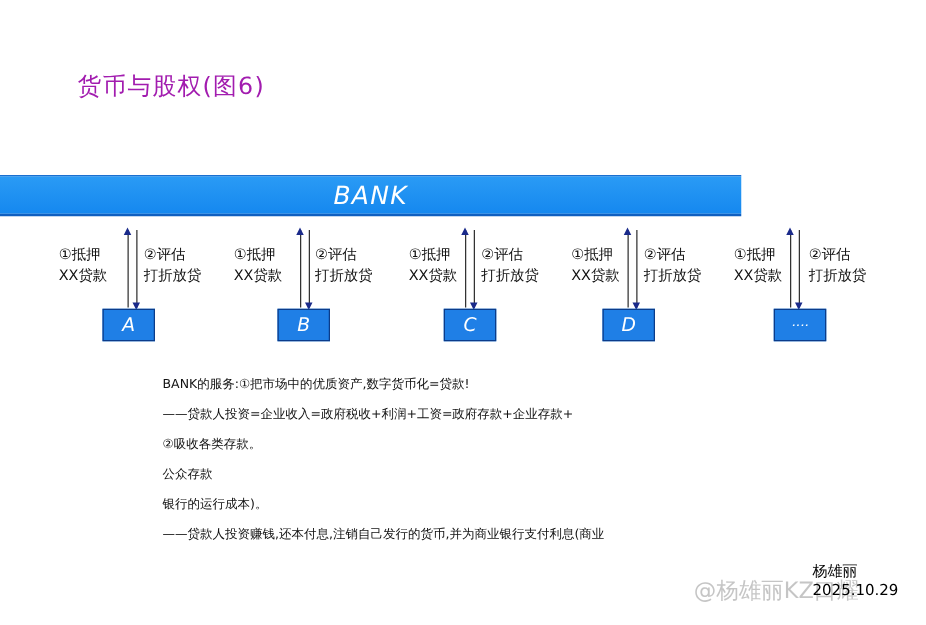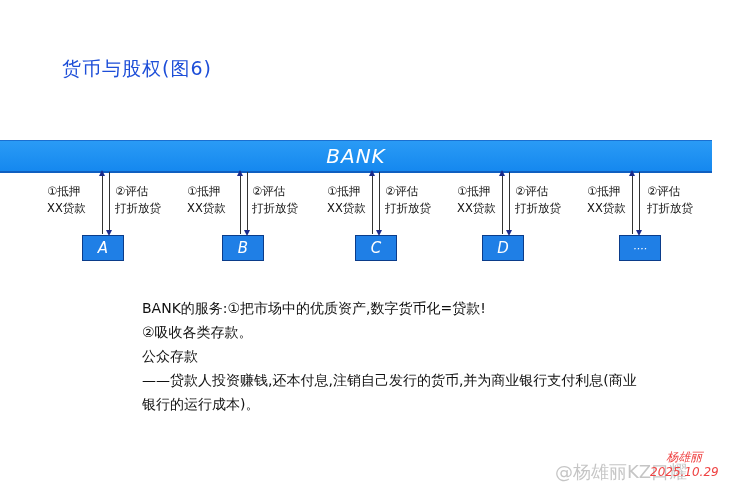--- a/index.html
+++ b/index.html
@@ -1,32 +1,32 @@
 <!DOCTYPE html>
 <html><head>
 <meta charset="utf-8">
 <style>
   html, body { margin:0; padding:0; }
   body { width:741px; height:500px; background:#ffffff; position:relative; overflow:hidden;
          font-family:"DejaVu Sans", sans-serif; color:#111; }
-  .title { position:absolute; left:62px; top:56px; font-size:19px; letter-spacing:1px; color:#1d4ed8; }
-  .bank-bar { position:absolute; left:0; top:140px; width:712px; height:30px;
+  .title { position:absolute; left:62px; top:56px; font-size:19px; letter-spacing:1px; color:#a21caf; }
+  .bank-bar { position:absolute; left:0; top:140px; width:593px; height:30px;
               background:linear-gradient(#2a9bf5,#1588ef); border-top:1px solid #1a6fd0; border-bottom:2px solid #0f5fc0;
               display:flex; align-items:center; justify-content:center; }
   .bank-label { color:#fff; font-size:20px; font-style:italic; letter-spacing:1px; }
-  .node { position:absolute; top:170px; width:150px; height:95px; }
+  .node { position:absolute; top:182px; width:150px; height:95px; }
   .arrow-up, .arrow-down { position:absolute; top:2px; width:1px; height:62px; background:#333; }
   .arrow-up::before { content:""; position:absolute; top:-2px; left:-3px; border-left:3.5px solid transparent; border-right:3.5px solid transparent; border-bottom:6px solid #1a2a8a; }
   .arrow-down::after { content:""; position:absolute; bottom:-2px; left:-3px; border-left:3.5px solid transparent; border-right:3.5px solid transparent; border-top:6px solid #1a2a8a; }
   .lbl { position:absolute; font-size:11.5px; line-height:17px; color:#111; white-space:nowrap; }
   .box { position:absolute; top:65px; width:40px; height:24px; background:#1f7fe6; border:1px solid #0b3c8a;
          color:#fff; font-size:15px; display:flex; align-items:center; justify-content:center; font-style:italic; }
-  .notes { position:absolute; left:130px; top:296px; width:560px; font-size:14px; line-height:24px; color:#111;margin-left:12px; }
+  .notes { position:absolute; left:130px; top:296px; width:560px; font-size:10px; line-height:24px; color:#111; }
   .notes div { white-space:nowrap; }
-  .sig { position:absolute; left:650px; top:450px; font-size:12px; color:#ef4444; font-style:italic; text-align:center; line-height:15px; }
+  .sig { position:absolute; left:650px; top:450px; font-size:12px; color:#000000; line-height:15px; }
   .watermark { position:absolute; left:555px; top:460px; font-size:18px; color:rgba(150,150,150,0.55); font-weight:normal; white-space:nowrap; }
 </style>
 </head>
 <body>
 
 <div class="title">货币与股权(图6)</div>
 
 <div class="bank-bar">
   <span class="bank-label">BANK</span>
 </div>
@@ -96,24 +96,25 @@
   <div class="arrow-down" style="left:57px;"></div>
   <div class="lbl" style="left:65px;top:13px;">
     <div>②评估</div>
       <div>打折放贷</div>
   </div>
   <div class="box" style="left:37px;font-size:11px;">····</div>
 </div>
 
 <div class="notes">
   <div>BANK的服务:①把市场中的优质资产,数字货币化=贷款!</div>
+  <div>——贷款人投资=企业收入=政府税收+利润+工资=政府存款+企业存款+</div>
   <div>②吸收各类存款。</div>
   <div>公众存款</div>
+  <div>银行的运行成本)。</div>
   <div>——贷款人投资赚钱,还本付息,注销自己发行的货币,并为商业银行支付利息(商业</div>
-  <div>银行的运行成本)。</div>
 </div>
 
 <div class="watermark">@杨雄丽KZ口耀</div>
 
 <div class="sig">
   <div>杨雄丽</div>
   <div>2025.10.29</div>
 </div>
 
 </body></html>

